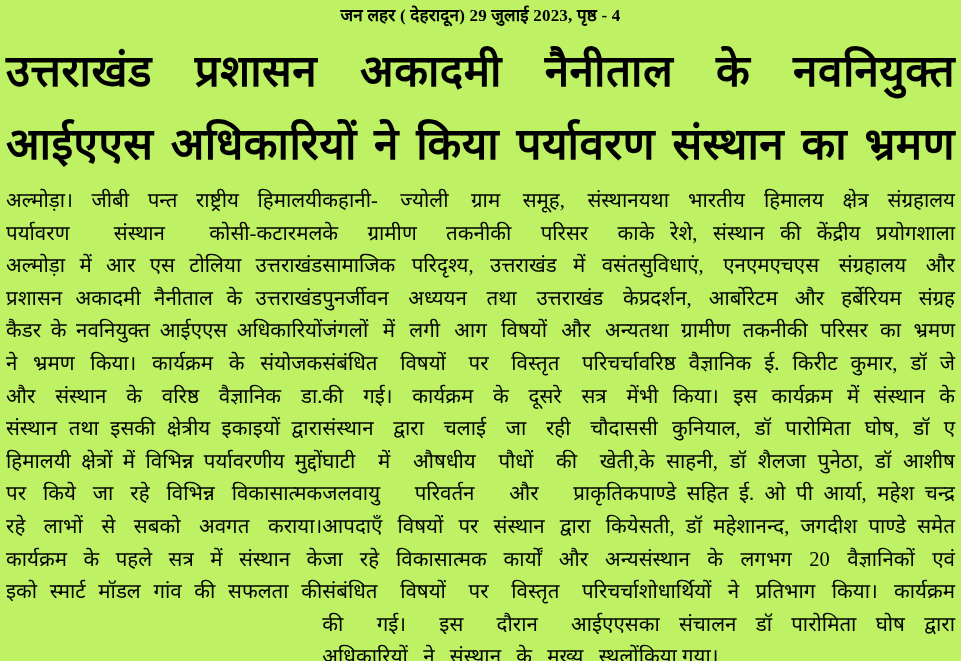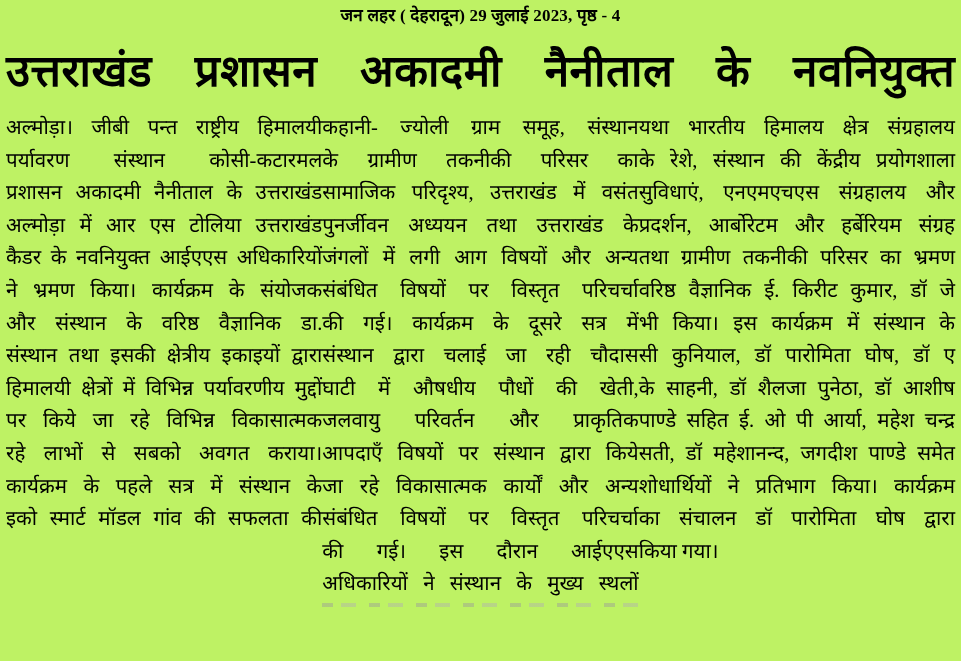--- a/index.html
+++ b/index.html
@@ -79,28 +79,29 @@
 </style>
 </head>
 <body>
 
 <div class="page">
 
   <div class="masthead">जन लहर ( देहरादून) 29 जुलाई 2023, पृष्ठ - 4</div>
 
   <div class="headline">
     <div class="hl-line">उत्तराखंड प्रशासन अकादमी नैनीताल के नवनियुक्त</div>
+    <div class="hl-line">आईएएस अधिकारियों ने किया पर्यावरण संस्थान का भ्रमण</div>
   </div>
 
   <div class="cols">
     <div class="col">
         <div class="line">अल्मोड़ा। जीबी पन्त राष्ट्रीय हिमालयी</div>
         <div class="line">पर्यावरण संस्थान कोसी-कटारमल</div>
+        <div class="line">अल्मोड़ा में आर एस टोलिया उत्तराखंड</div>
         <div class="line">प्रशासन अकादमी नैनीताल के उत्तराखंड</div>
-        <div class="line">अल्मोड़ा में आर एस टोलिया उत्तराखंड</div>
         <div class="line">कैडर के नवनियुक्त आईएएस अधिकारियों</div>
         <div class="line">ने भ्रमण किया। कार्यक्रम के संयोजक</div>
         <div class="line">और संस्थान के वरिष्ठ वैज्ञानिक डा.</div>
         <div class="line">संस्थान तथा इसकी क्षेत्रीय इकाइयों द्वारा</div>
         <div class="line">हिमालयी क्षेत्रों में विभिन्न पर्यावरणीय मुद्दों</div>
         <div class="line">पर किये जा रहे विभिन्न विकासात्मक</div>
         <div class="line">रहे लाभों से सबको अवगत कराया।</div>
         <div class="line">कार्यक्रम के पहले सत्र में संस्थान के</div>
         <div class="line">इको स्मार्ट मॉडल गांव की सफलता की</div>
       </div>
@@ -127,19 +128,20 @@
         <div class="line">के रेशे, संस्थान की केंद्रीय प्रयोगशाला</div>
         <div class="line">सुविधाएं, एनएमएचएस संग्रहालय और</div>
         <div class="line">प्रदर्शन, आर्बोरेटम और हर्बेरियम संग्रह</div>
         <div class="line">तथा ग्रामीण तकनीकी परिसर का भ्रमण</div>
         <div class="line">वरिष्ठ वैज्ञानिक ई. किरीट कुमार, डॉ जे</div>
         <div class="line">भी किया। इस कार्यक्रम में संस्थान के</div>
         <div class="line">सी कुनियाल, डॉ पारोमिता घोष, डॉ ए</div>
         <div class="line">के साहनी, डॉ शैलजा पुनेठा, डॉ आशीष</div>
         <div class="line">पाण्डे सहित ई. ओ पी आर्या, महेश चन्द्र</div>
         <div class="line">सती, डॉ महेशानन्द, जगदीश पाण्डे समेत</div>
+        <div class="line">संस्थान के लगभग 20 वैज्ञानिकों एवं</div>
         <div class="line">शोधार्थियों ने प्रतिभाग किया। कार्यक्रम</div>
         <div class="line">का संचालन डॉ पारोमिता घोष द्वारा</div>
         <div class="line flush">किया गया।</div>
       </div>
   </div>
 
 </div>
 
 </body></html>

